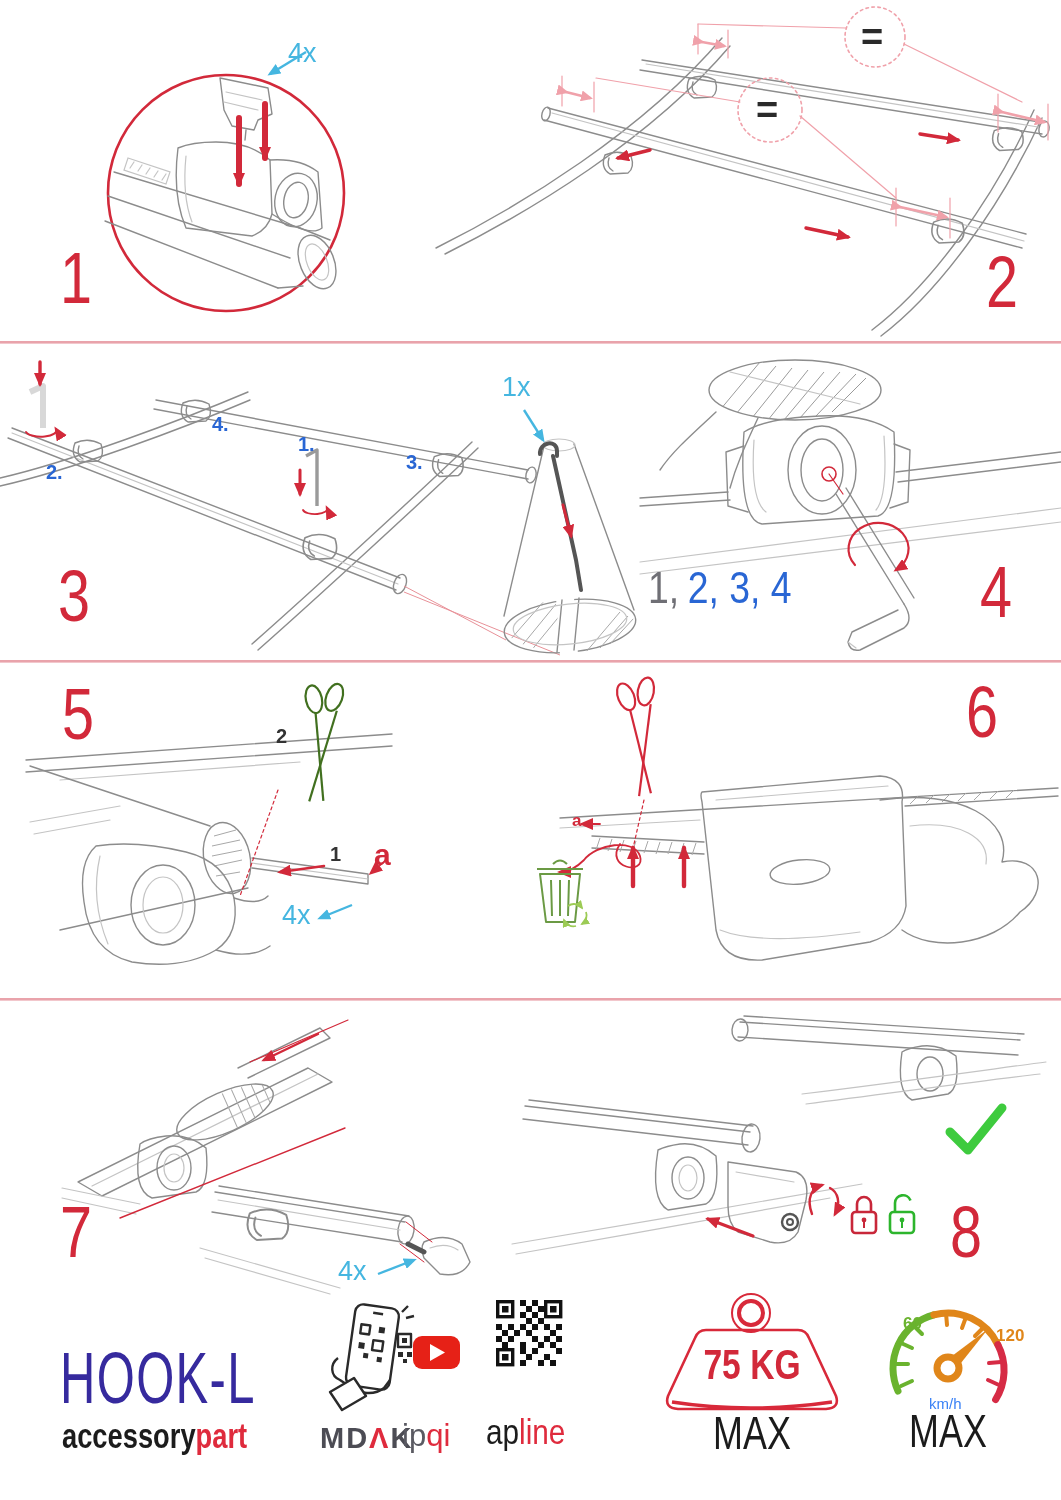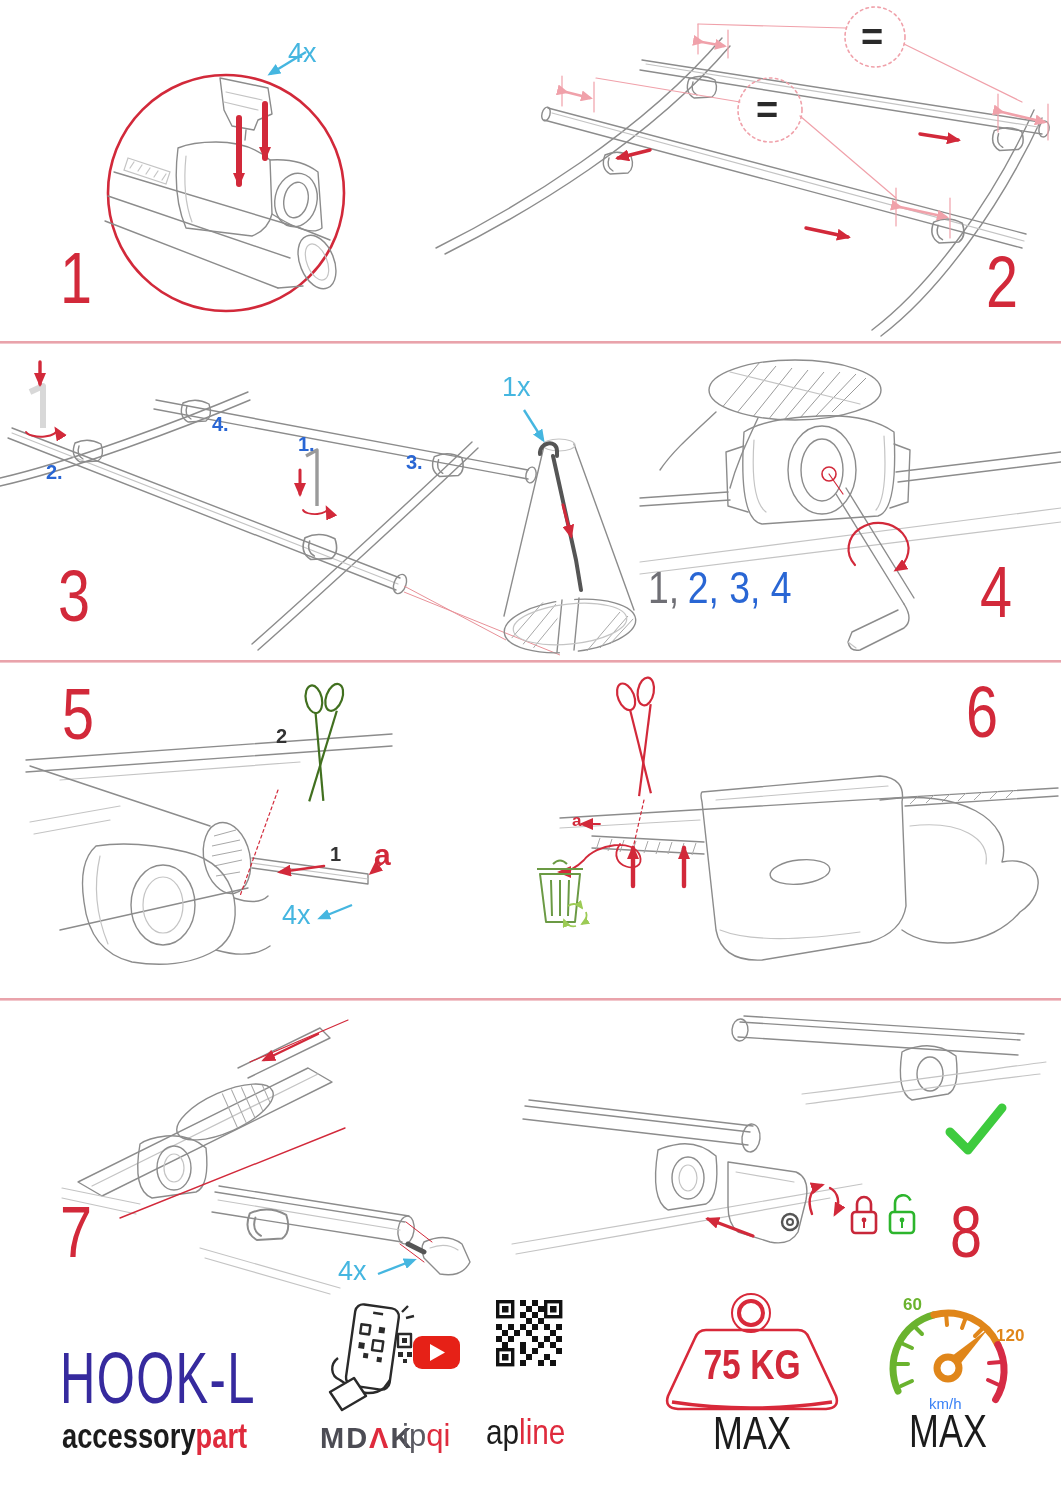--- a/index.html
+++ b/index.html
@@ -28,21 +28,21 @@
   .brand{font-size:35px;font-weight:700;letter-spacing:0;transform:scaleX(.78);transform-origin:left top;color:#1c1c1c;}
   .brand .red{color:var(--logo_red);}
   .mdak{font-size:29px;font-weight:700;color:var(--logo_gray);letter-spacing:2px;}
   .mdak .red{color:var(--logo_red);}
   .ipqi{font-size:31px;color:#5a5a62;}
   .ipqi .red{color:var(--logo_red);}
   .apline{font-size:35px;font-weight:500;color:#1c1c1c;transform:scaleX(.85);transform-origin:left top;}
   .apline .red{color:var(--logo_red);}
   .kg{font-size:42px;font-weight:600;color:var(--accent_red);transform:scaleX(.8);transform-origin:center top;text-align:center;width:140px;}
   .max{font-size:46px;font-weight:500;color:#1b1b1b;transform:scaleX(.78);transform-origin:center top;text-align:center;width:140px;}
-  .tick60{font-size:17px;font-weight:700;color:var(--speed_green);}
+  .tick60{font-size:17px;font-weight:700;color:var(--speed_green);margin-top:19px;}
   .tick120{font-size:17px;font-weight:700;color:var(--speed_orange);}
   .kmh{font-size:15px;color:#3b82f6;}
   
   .ln{stroke:var(--line);fill:none;stroke-width:1.4;stroke-linecap:round;stroke-linejoin:round;}
   .ln2{stroke:#c4c4c4;fill:none;stroke-width:1.2;stroke-linecap:round;}
   .red{stroke:var(--accent_red);fill:none;stroke-linecap:round;}
   .pinkln{stroke:var(--pink);fill:none;stroke-linecap:round;}
   .cyanln{stroke:var(--cyan);fill:none;stroke-width:2.4;}
   .dk{stroke:#555;fill:none;stroke-linecap:round;stroke-linejoin:round;}
 </style>

